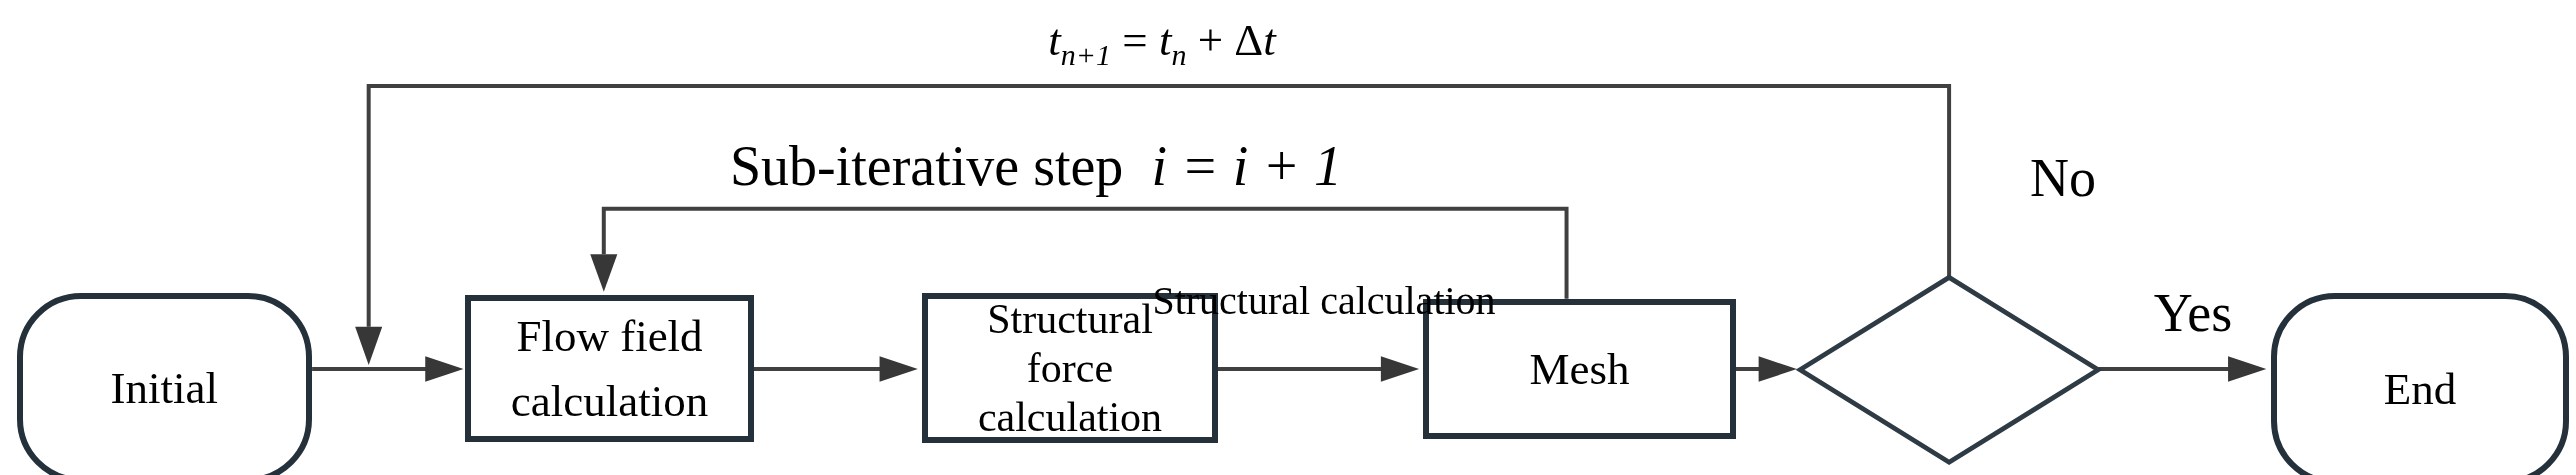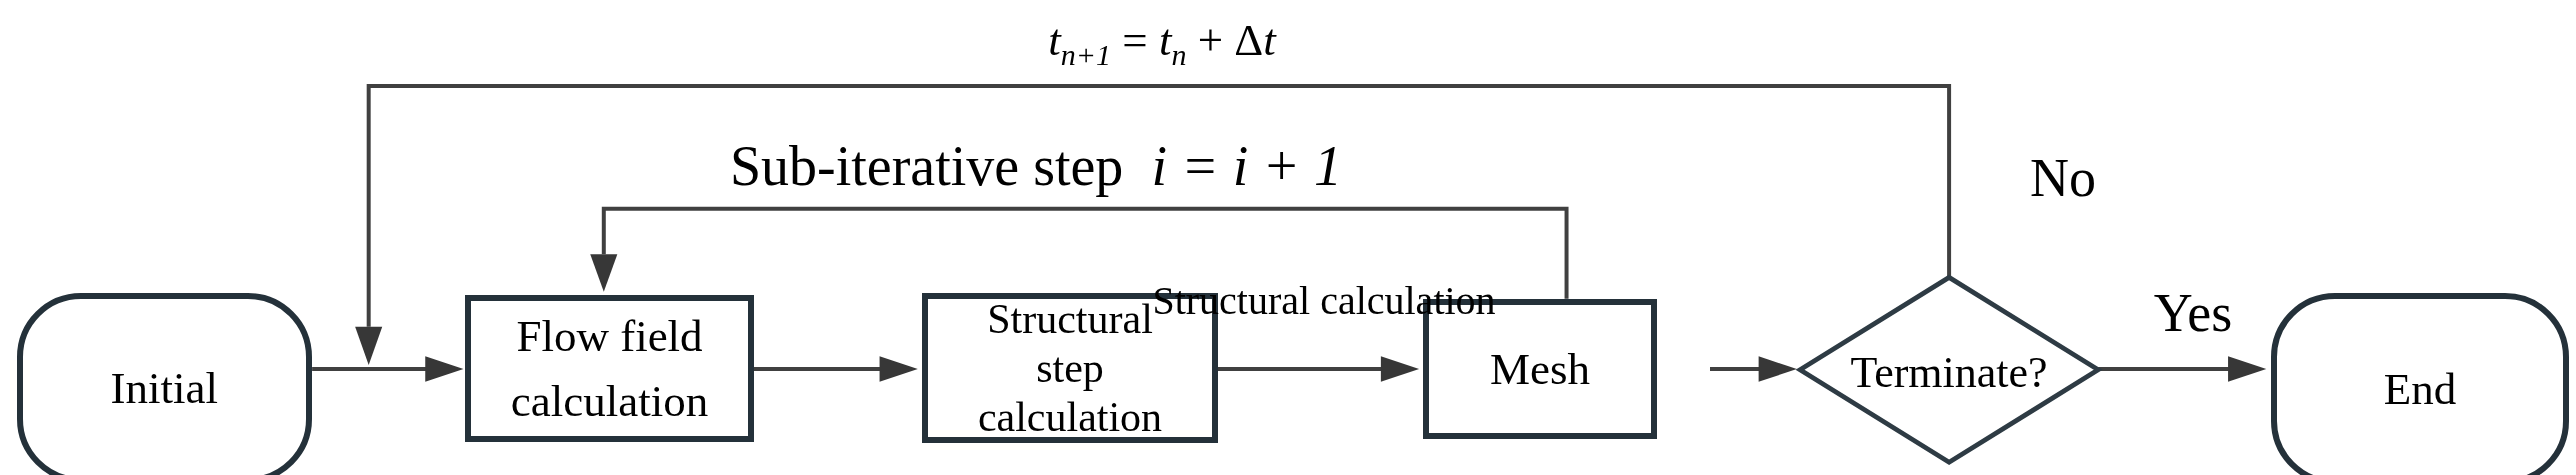--- a/index.html
+++ b/index.html
@@ -57,29 +57,28 @@
     <span class="ln">Initial</span>
   </div>
 
   <div class="node rect node-2line" style="left:465px;top:295px;width:289px;height:147px;">
     <span class="ln">Flow field</span>
     <span class="ln">calculation</span>
   </div>
 
   <div class="node rect node-3line" style="left:922px;top:293px;width:296px;height:150px;">
     <span class="ln">Structural</span>
-    <span class="ln">step</span>
+    <span class="ln">force</span>
     <span class="ln">calculation</span>
   </div>
 
-  <div class="node rect node-2line" style="left:1423px;top:299px;width:234px;height:140px;gap:23px;">
+  <div class="node rect node-2line" style="left:1423px;top:299px;width:313px;height:140px;gap:23px;">
     <span class="ln">Mesh</span>
   </div>
 
-  <div class="freelabel diamond-label" style="left:1949px;top:372px;">Terminate?</div>
 
   <div class="node stadium node-2line" style="left:2271px;top:293px;width:298px;height:192px;">
     <span class="ln">End</span>
   </div>
 
 
   <div class="freelabel edge-label" style="left:1324px;top:300px;">
     <span class="ln">Structural</span>
     <span class="ln">calculation</span>
   </div>

